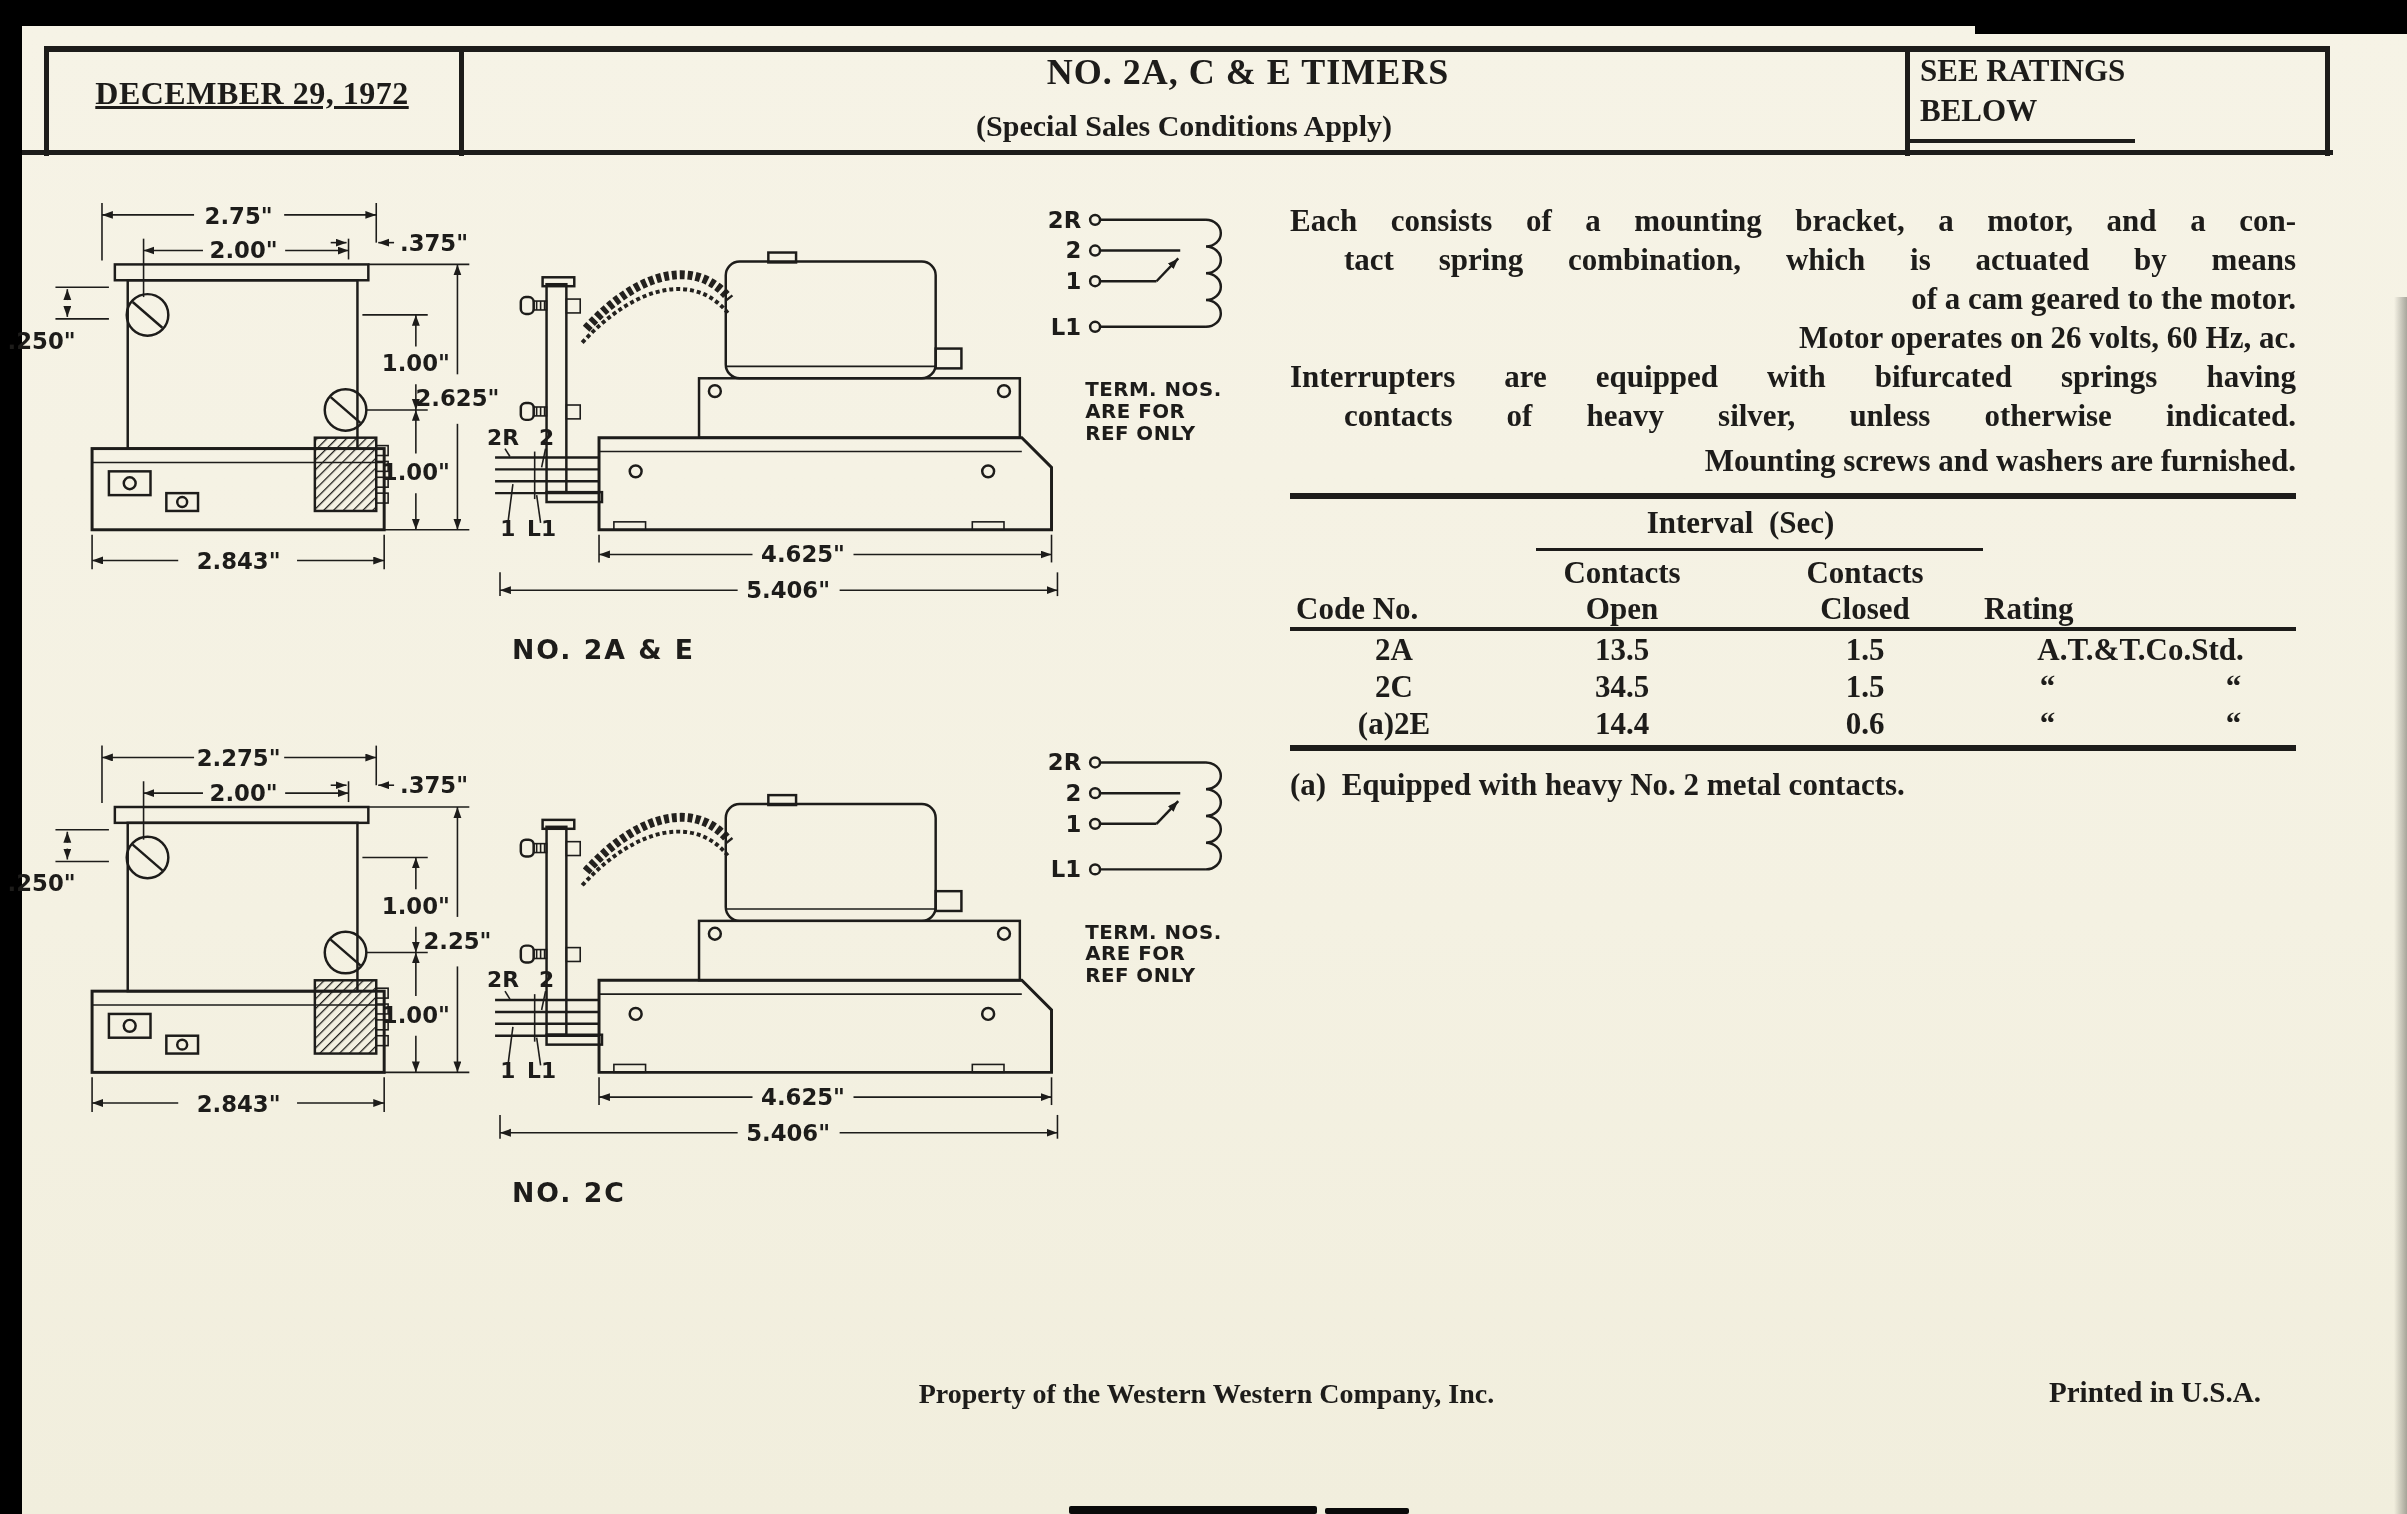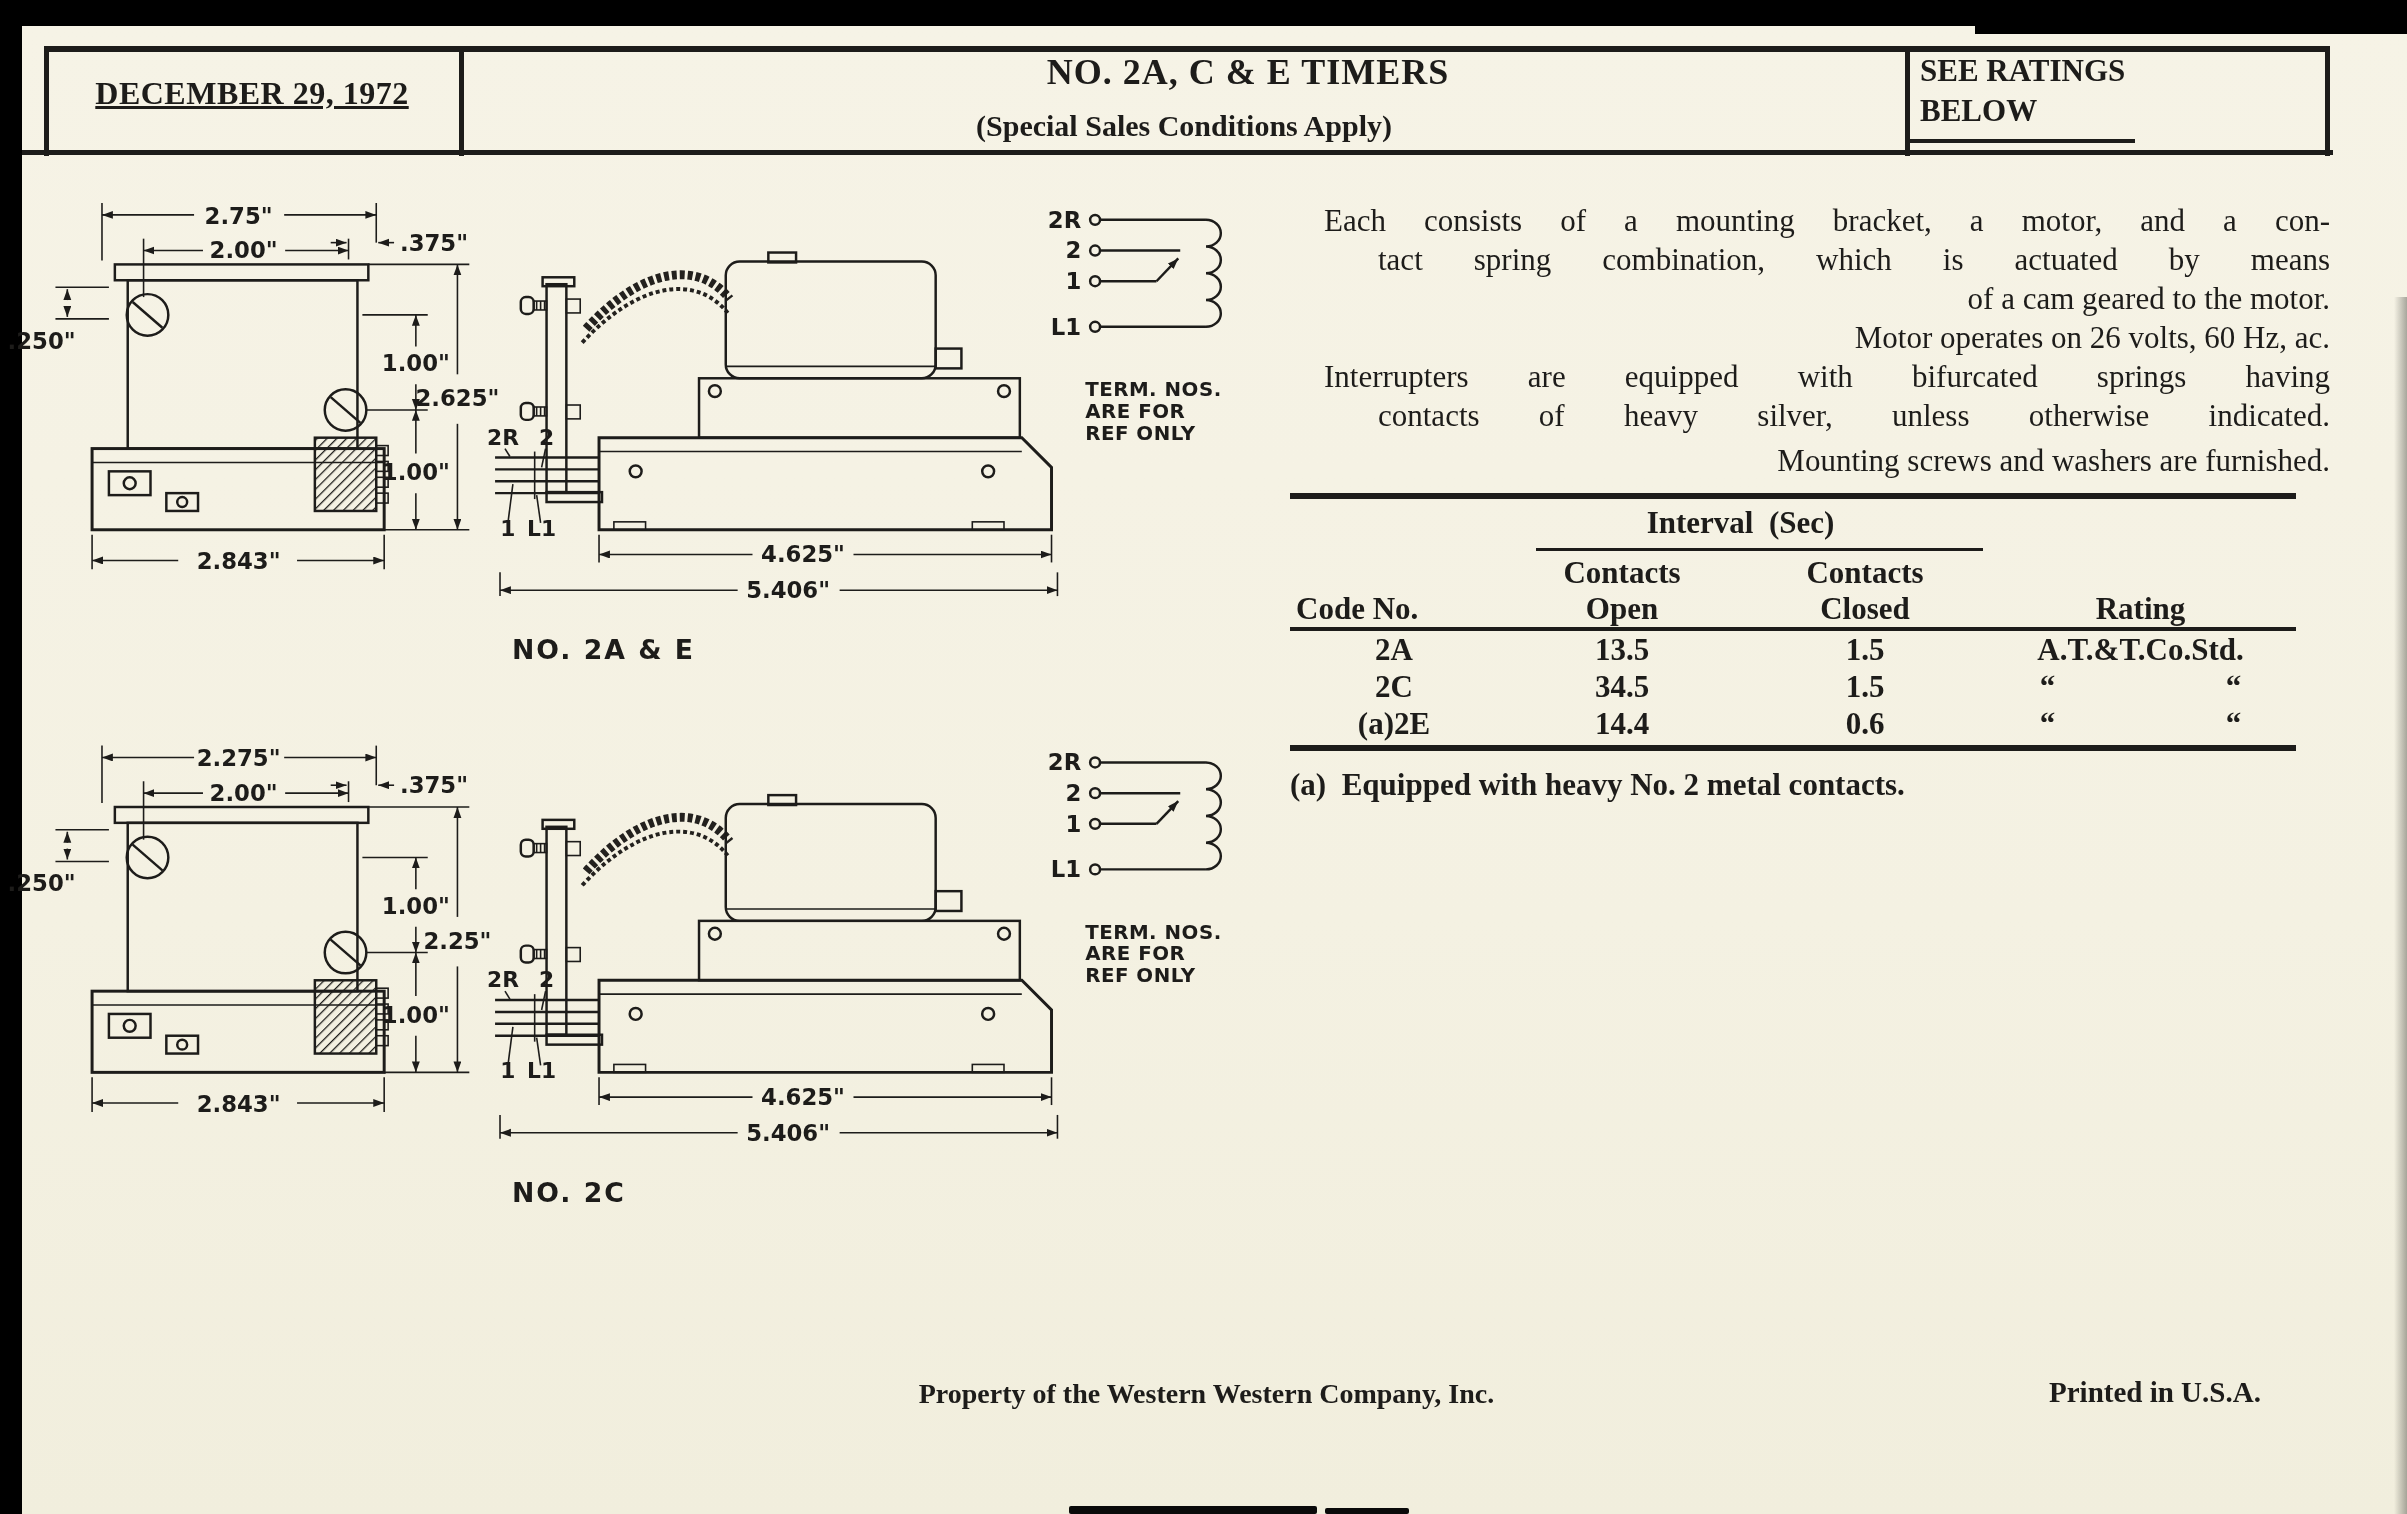--- a/index.html
+++ b/index.html
@@ -15,38 +15,38 @@
   .date{position:absolute;left:59px;top:75px;width:386px;text-align:center;
         font-weight:bold;font-size:32px;letter-spacing:0.5px;text-decoration:underline;}
   .title{position:absolute;left:464px;top:51px;width:1568px;text-align:center;
         font-weight:bold;font-size:36px;letter-spacing:1px;}
   .subtitle{position:absolute;left:464px;top:109px;width:1440px;text-align:center;
         font-weight:bold;font-size:30px;}
   .ratings{position:absolute;left:1910px;top:51px;width:416px;text-align:left;font-family:Liberation Serif, serif;}
   .ratings-inner{display:inline-block;border-bottom:4px solid #1d1c1a;padding:0 10px 8px;}
   .rl{display:block;font-weight:bold;font-size:31px;line-height:40px;}
   
-  .desc{position:absolute;left:1324px;top:201px;width:1006px;font-size:31px;
-        font-weight:normal;line-height:39px;}
+  .desc{position:absolute;left:1290px;top:201px;width:1006px;font-size:31px;
+        font-weight:bold;line-height:39px;}
   .desc .ln{min-height:39px;text-align:right;}
   .desc .ind{padding-left:54px;}
   .desc .jst{text-align:justify;text-align-last:justify;}
   .desc .g1{margin-top:6px;}
   
   .rtable{position:relative;position:absolute;left:1290px;top:493px;width:1006px;
         font-weight:bold;font-size:31px;}
   .trule{background:#1d1c1a;width:100%;}
   .h6{height:6px;} .h4{height:4px;}
   .t-int{position:relative;height:55px;}
   .t-int-label{position:absolute;left:208px;width:485px;top:6px;text-align:center;white-space:pre;}
   .t-int-rule{position:absolute;left:246px;top:49px;width:447px;height:3px;background:#1d1c1a;}
   .t-head{display:grid;grid-template-columns:208px 248px 238px 313px;height:73px;}
   .th-code{align-self:end;padding-left:6px;}
   .th-2{text-align:center;line-height:36px;align-self:end;}
-  .th-rating{align-self:end;text-align:center;}
+  .th-rating{align-self:end;text-align:left;}
   .t-row{display:grid;grid-template-columns:208px 248px 238px 313px;height:37px;line-height:37px;}
   .t-row>div{text-align:center;white-space:pre;}
   .t-foot{margin-top:16px;white-space:pre;font-size:31px;}
   .mt3{margin-top:3px;}
   
   .prop{position:absolute;left:860px;top:1378px;width:693px;text-align:center;
         font-weight:bold;font-size:28px;}
   .printed{position:absolute;left:2049px;top:1376px;width:257px;font-weight:bold;font-size:29px;}
   .artifact{position:absolute;background:#0a0a0a;border-radius:2px;}
   

